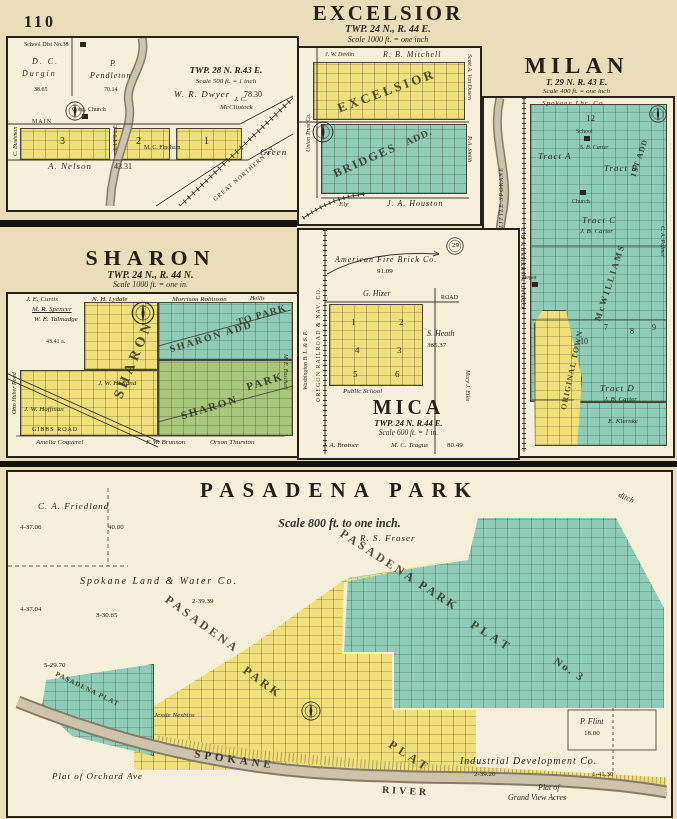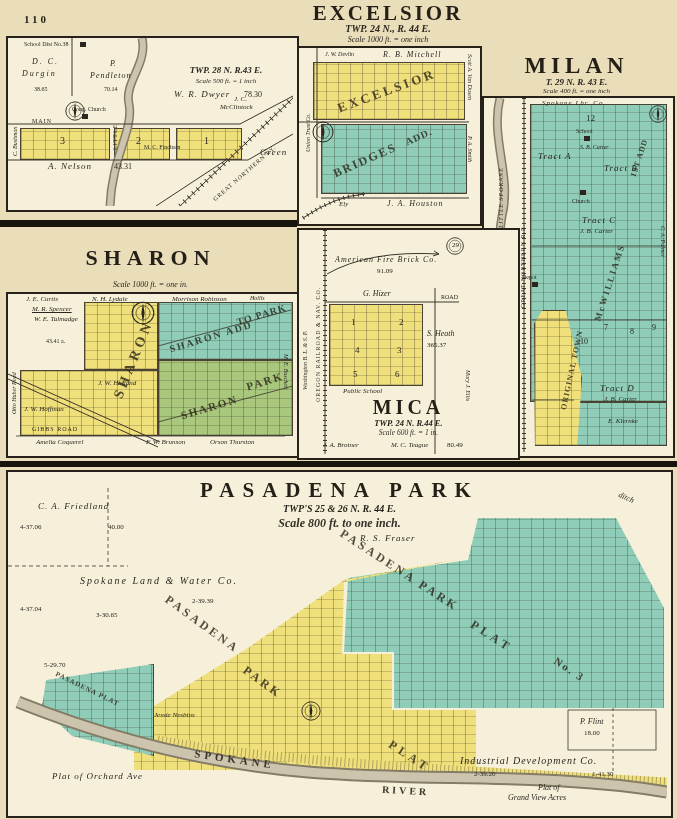--- a/index.html
+++ b/index.html
@@ -22,21 +22,21 @@
       repeating-linear-gradient(90deg, rgba(50,44,30,.30) 0 1px, transparent 1px 12px),
       repeating-linear-gradient(0deg, rgba(50,44,30,.22) 0 1px, transparent 1px 9px);}
   .y{background-color:#f0e07c;}
   .t{background-color:#8fcdb9;}
   .g{background-color:#a9c87e;}
   svg.lines{position:absolute;left:0;top:0;pointer-events:none;}
   .vup{transform:rotate(-90deg);transform-origin:0 0;}
   .vdown{transform:rotate(90deg);transform-origin:0 0;}
   .compass{position:absolute;}
   .bldg{position:absolute;width:6px;height:5px;background:#2b2620;}
-  .pagenum{position:absolute;font-size:11px;letter-spacing:3px;font-weight:bold;color:#241f17;}
+  .pagenum{position:absolute;font-size:16px;letter-spacing:3px;font-weight:bold;color:#241f17;}
 </style>
 </head>
 <body>
 
 <div class="page">
   <div class="pagenum lbl" style="left:24px;top:14px;">110</div>
 
   <div class="panel" style="left:6px;top:36px;width:289px;height:172px;">
     <div class="lots y" style="left:12px;top:90px;width:90px;height:32px;"></div>
     <div class="lots y" style="left:106px;top:90px;width:56px;height:32px;"></div>
@@ -152,20 +152,21 @@
     <div class="lbl t6 ls1 vup" style="left:36px;top:210px;">GREAT NORTHERN R.R.</div>
     <div class="lbl t6 it ls1 vup" style="left:14px;top:130px;">LITTLE SPOKANE</div>
     <svg class="compass" style="left:164px;top:6px;" width="20" height="20" viewBox="0 0 24 24">
       <circle cx="12" cy="12" r="10" fill="none" stroke="#2b2720"></circle>
         <circle cx="12" cy="12" r="6.5" fill="none" stroke="#2b2720" stroke-width="0.6"></circle>
       <path d="M12 3 L13.5 12 L12 21 L10.5 12 Z" fill="#2b2720"></path>
       </svg>
   </div>
 
   <div class="lbl map-title" style="left:6px;top:246px;width:289px;font-size:22px;letter-spacing:6px;">SHARON</div>
+  <div class="lbl b it t10" style="left:6px;top:270px;width:289px;text-align:center;">TWP. 24 N., R. 44 N.</div>
   <div class="lbl it t8" style="left:6px;top:281px;width:289px;text-align:center;">Scale 1000 ft. = one in.</div>
   <div class="panel" style="left:6px;top:292px;width:289px;height:162px;">
     <div class="lots y" style="left:76px;top:8px;width:74px;height:68px;"></div>
     <div class="lots y" style="left:12px;top:76px;width:138px;height:66px;"></div>
     <div class="lots t" style="left:150px;top:8px;width:135px;height:58px;"></div>
     <div class="lots g" style="left:150px;top:66px;width:135px;height:76px;"></div>
     <svg class="lines" width="285" height="158">
       <path d="M0 80 L152 148 M0 85 L150 153" stroke="#3b362c" stroke-width="1" fill="none"></path>
       <path d="M150 52 L283 16 M150 128 L285 92 M8 142 H277" stroke="#3b362c" stroke-width="0.8" fill="none"></path>
     </svg>
@@ -243,21 +244,20 @@
     <svg class="lines" width="659" height="340">
       <path d="M150 268 C260 288 400 296 659 310" fill="none" stroke="#f0e07c" stroke-width="9"></path>
       <path d="M150 268 C260 288 400 296 659 310" fill="none" stroke="rgba(50,44,30,.35)" stroke-width="9" stroke-dasharray="1 3"></path>
       <path d="M10 230 C80 258 180 290 300 300 C420 310 540 300 659 320" fill="none" stroke="#857c66" stroke-width="13"></path>
       <path d="M10 230 C80 258 180 290 300 300 C420 310 540 300 659 320" fill="none" stroke="#cdc4ae" stroke-width="9"></path>
       <path d="M0 94 H120 M100 16 V94" stroke="#3b362c" stroke-width="0.8" stroke-dasharray="4 3" fill="none"></path>
       <path d="M605 236 V300" stroke="#3b362c" stroke-width="0.8" stroke-dasharray="3 3" fill="none"></path>
       <rect x="560" y="238" width="88" height="40" fill="none" stroke="#3b362c" stroke-width="0.8"></rect>
     </svg>
     <div class="map-title" style="top:6px;font-size:21px;letter-spacing:8px;">PASADENA PARK</div>
-    <div class="twp" style="top:31px;font-size:10px;">TWP'S 25 &amp; 26 N. R. 44 E.</div>
     <div class="scalenote" style="top:44px;font-size:12px;font-weight:bold;">Scale 800 ft. to one inch.</div>
     <div class="lbl t9 it ls1" style="left:30px;top:30px;">C. A. Friedland</div>
     <div class="lbl t7" style="left:12px;top:52px;">4-37.06</div>
     <div class="lbl t7" style="left:100px;top:52px;">40.00</div>
     <div class="lbl t10 it ls2" style="left:72px;top:104px;">Spokane Land &amp; Water Co.</div>
     <div class="lbl t7" style="left:184px;top:126px;">2-39.39</div>
     <div class="lbl t7" style="left:88px;top:140px;">3-30.65</div>
     <div class="lbl t7" style="left:12px;top:134px;">4-37.04</div>
     <div class="lbl t7" style="left:36px;top:190px;">5-29.70</div>
     <div class="lbl t9 it ls1" style="left:352px;top:62px;">R. S. Fraser</div>

